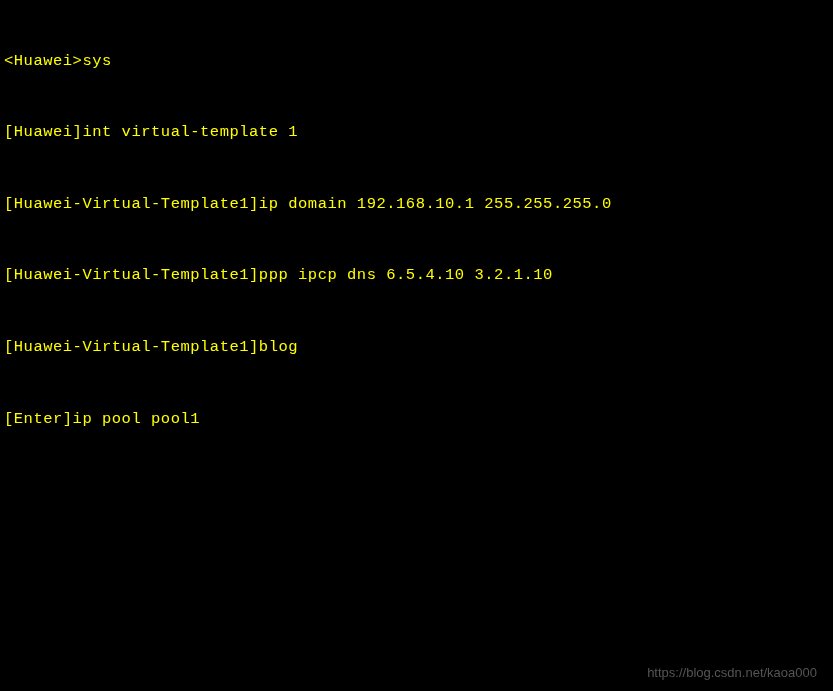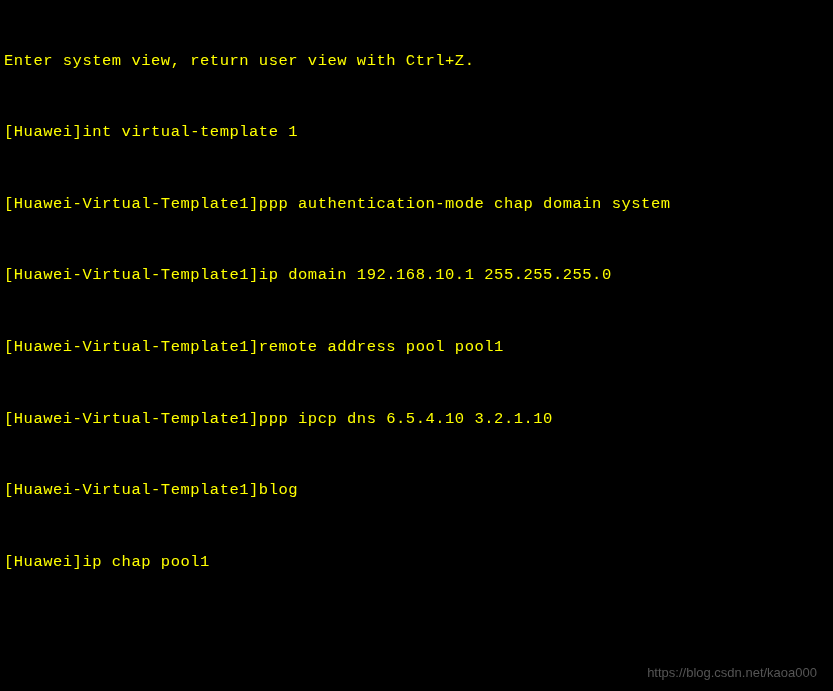--- a/index.html
+++ b/index.html
@@ -34,28 +34,26 @@
       font-size: 13px;
       font-family: Arial, sans-serif;
       letter-spacing: 0;
       margin-left: 36px;
     }
   </style>
 </head>
 <body>
 
 <div class="terminal">
-  <span class="line">Enter system view, return user view with Ctrl+Z.</span>
+  <span class="line">&lt;Huawei&gt;sys</span>
   <span class="line">[Huawei]int virtual-template 1</span>
-  <span class="line">[Huawei-Virtual-Template1]ppp authentication-mode chap domain system</span>
   <span class="line">[Huawei-Virtual-Template1]ip domain 192.168.10.1 255.255.255.0</span>
-  <span class="line">[Huawei-Virtual-Template1]remote address pool pool1</span>
   <span class="line">[Huawei-Virtual-Template1]ppp ipcp dns 6.5.4.10 3.2.1.10</span>
   <span class="line">[Huawei-Virtual-Template1]blog</span>
-  <span class="line">[Huawei]ip chap pool1</span>
+  <span class="line">[Enter]ip pool pool1</span>
   
   
   
   
   
   
   
   
   
   

